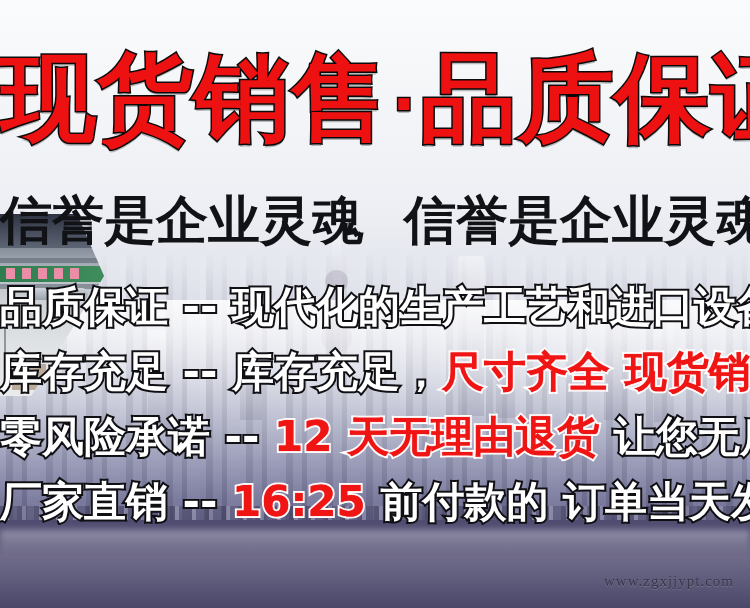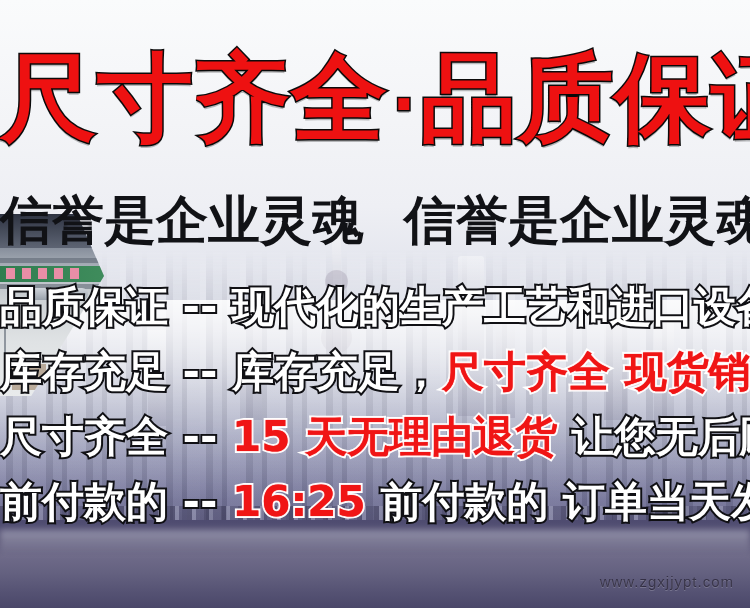--- a/index.html
+++ b/index.html
@@ -150,21 +150,21 @@
   .feat .r{
     color:#f01515;
     -webkit-text-stroke:4px #ffffff;
     paint-order:stroke fill;
     text-shadow:0 0 1px #f01515;
   }
 
   
   .watermark{
     position:absolute; right:16px; bottom:18px;
-    font-family:Liberation Sans, sans-serif;
+    font-family:Liberation Serif, serif;
     font-size:15px;
     letter-spacing:1px;
     color:rgba(24,20,34,.62);
     text-shadow:0 1px 0 rgba(255,255,255,.18);
   }
 </style>
 </head>
 <body>
 
 <div class="banner">
@@ -191,29 +191,29 @@
         <span style="left:54px"></span>
         <span style="left:70px"></span>
     </div>
     <div class="ph-shelf" style="top:44px"></div>
     <div class="ph-shelf" style="top:70px"></div>
     <div class="ph-pipe"></div>
     <div class="ph-rail"></div>
     <div class="ph-box"></div>
   </div>
 
-  <div class="headline"><span>尺寸齐全</span><span class="dot">·</span><span>品质保证</span></div>
+  <div class="headline"><span>现货销售</span><span class="dot">·</span><span>品质保证</span></div>
 
   <div class="subtitle"><span>信誉是企业灵魂</span><span class="gap"></span><span>信誉是企业灵魂</span></div>
 
   <div class="features">
     <div class="feat"><span class="w">品质保证 -- 现代化的生产工艺和进口设备</span></div>
 
     <div class="feat"><span class="w">库存充足 -- 库存充足，</span><span class="r">尺寸齐全 现货销售</span></div>
 
-    <div class="feat"><span class="w">尺寸齐全 -- </span><span class="r">15 天无理由退货</span><span class="w"> 让您无后顾之忧</span></div>
-
-    <div class="feat"><span class="w">前付款的 -- </span><span class="r">16:25</span><span class="w"> 前付款的 订单当天发货</span></div>
+    <div class="feat"><span class="w">零风险承诺 -- </span><span class="r">12 天无理由退货</span><span class="w"> 让您无后顾之忧</span></div>
+
+    <div class="feat"><span class="w">厂家直销 -- </span><span class="r">16:25</span><span class="w"> 前付款的 订单当天发货</span></div>
   </div>
 
   <div class="watermark">www.zgxjjypt.com</div>
 
 </div>
 
 </body></html>

